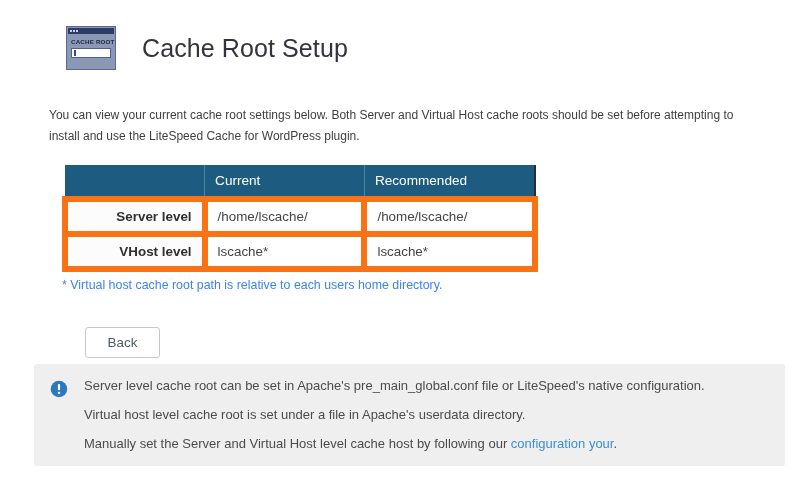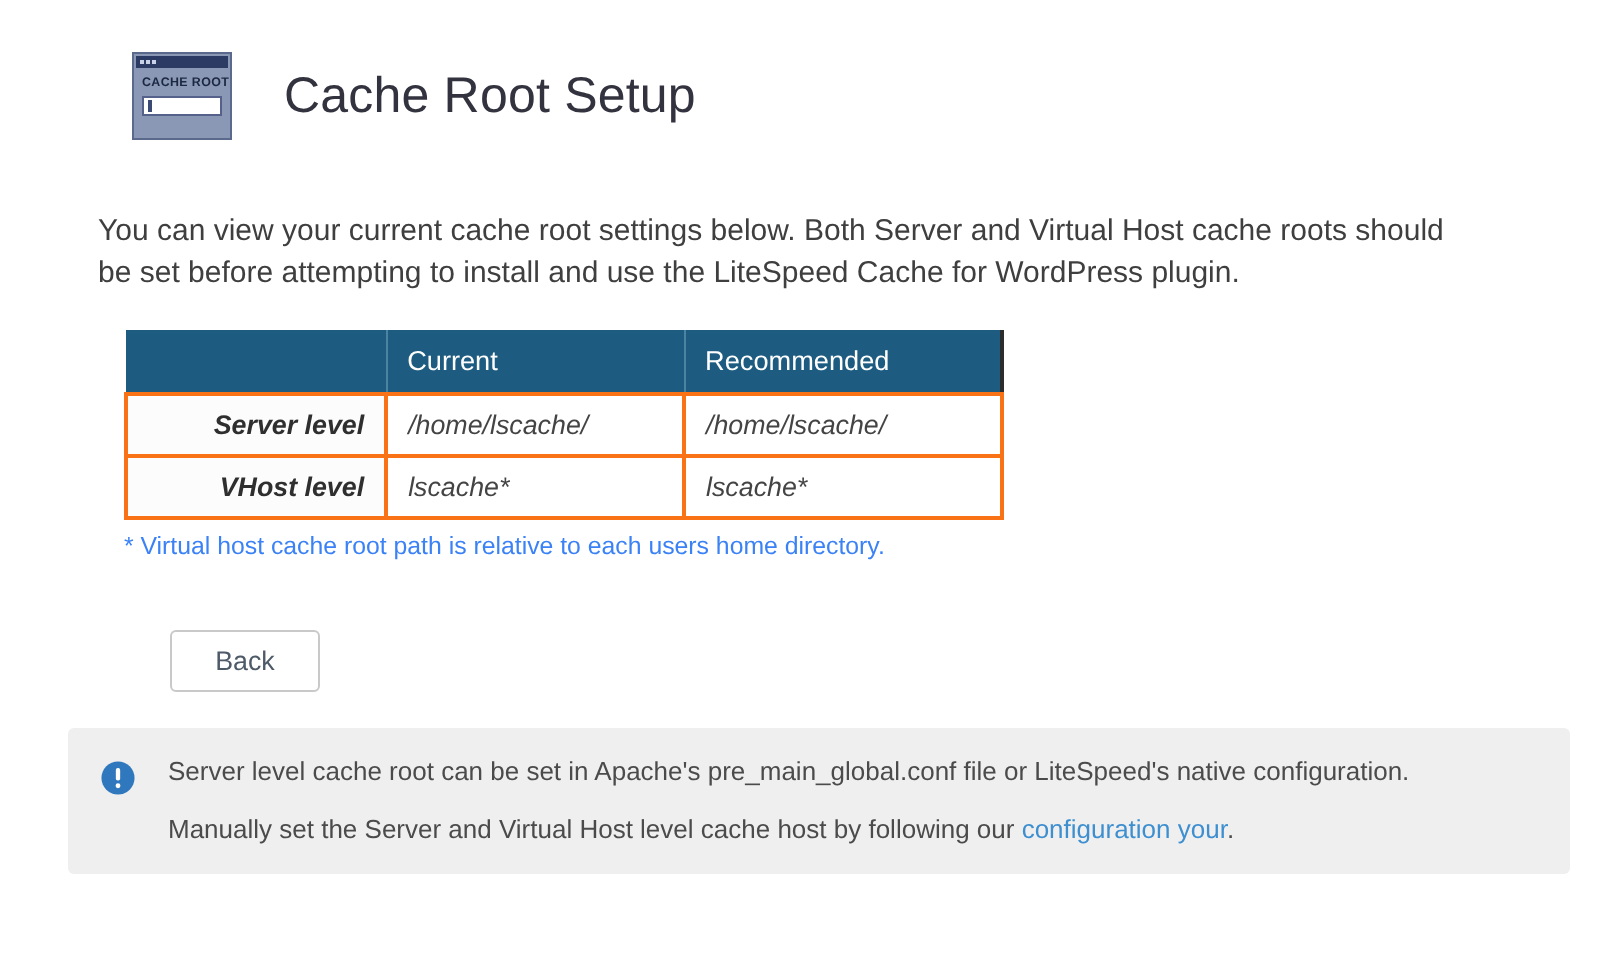--- a/index.html
+++ b/index.html
@@ -80,29 +80,29 @@
     font-size: 25px;
     font-weight: normal;
     color: #32333e;
     letter-spacing: .1px;
   }
 
   
   .intro {
     margin: 35px 0 0 49px;
     width: 690px;
-    font-size: 15px;
+    font-size: 12px;
     line-height: 21px;
     color: #3f3f3f;
   }
 
   
   .table-wrap {
     margin: 18px 4px 0 62px;
-    width: 440px;
+    width: 476px;
   }
   table.cacheroot {
     border-collapse: collapse;
     width: 100%;
     table-layout: fixed;
     font-size: 13.4px;
     border-right: 2px solid #2c2c2c;
   }
   table.cacheroot col.c1 { width: 117px; }
   table.cacheroot col.c2 { width: 134px; }
@@ -112,27 +112,26 @@
     color: #ffffff;
     font-weight: normal;
     text-align: left;
     padding: 8px 10px;
     font-size: 13.6px;
     border-right: 1px solid #4b83a0;
   }
   table.cacheroot thead th:last-child { border-right: none; }
   table.cacheroot thead th.blank { background: #1d5c80; }
   table.cacheroot tbody td {
-    border: 2px solid #f97316;
+    border: 6px solid #f97316;
     padding: 7px 10px;
     color: #444444;
     background: #ffffff;
     white-space: nowrap;
     overflow: hidden;
-    font-style: italic;
   }
   table.cacheroot tbody td.rowhead {
     font-weight: bold;
     text-align: right;
     color: #2f2f2f;
     background: #fcfcfc;
   }
   .footnote {
     margin: 6px 0 0 62px;
     font-size: 12.4px;
@@ -243,15 +242,16 @@
 </div>
 
 <div class="infobox">
   <svg class="info-icon" viewBox="0 0 20 20">
     <circle cx="10" cy="10" r="9.2" fill="#2f78bd"></circle>
     <rect x="8.8" y="4.4" width="2.4" height="7" rx="1.1" fill="#ffffff"></rect>
     <circle cx="10" cy="14.3" r="1.35" fill="#ffffff"></circle>
   </svg>
   <div class="info-lines">
     <p>Server level cache root can be set in Apache's pre_main_global.conf file or LiteSpeed's native configuration.</p>
+    <p>Virtual host level cache root is set under a file in Apache's userdata directory.</p>
     <p><span>Manually set the Server and Virtual Host level cache host by following our </span><a href="#">configuration your</a><span>.</span></p>
   </div>
 </div>
 
 </body></html>

